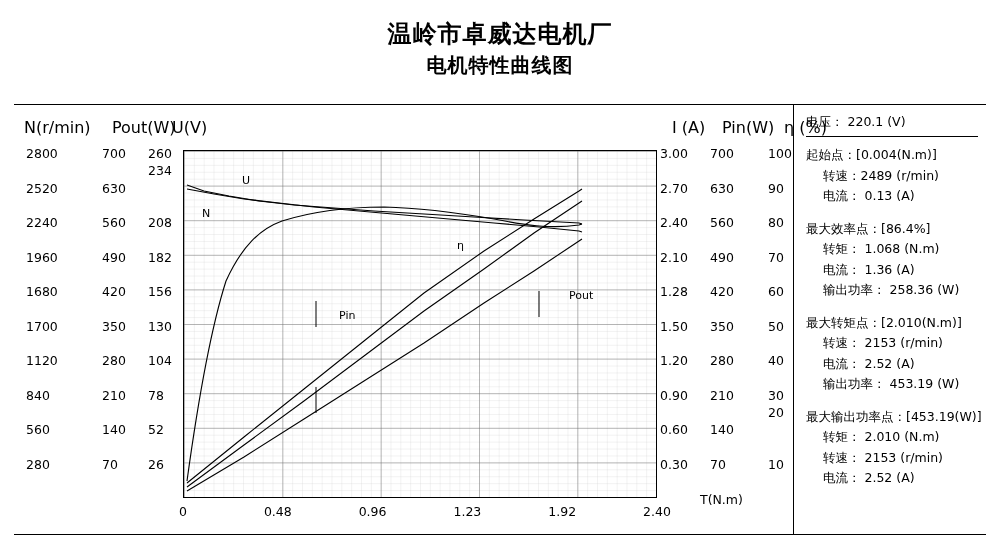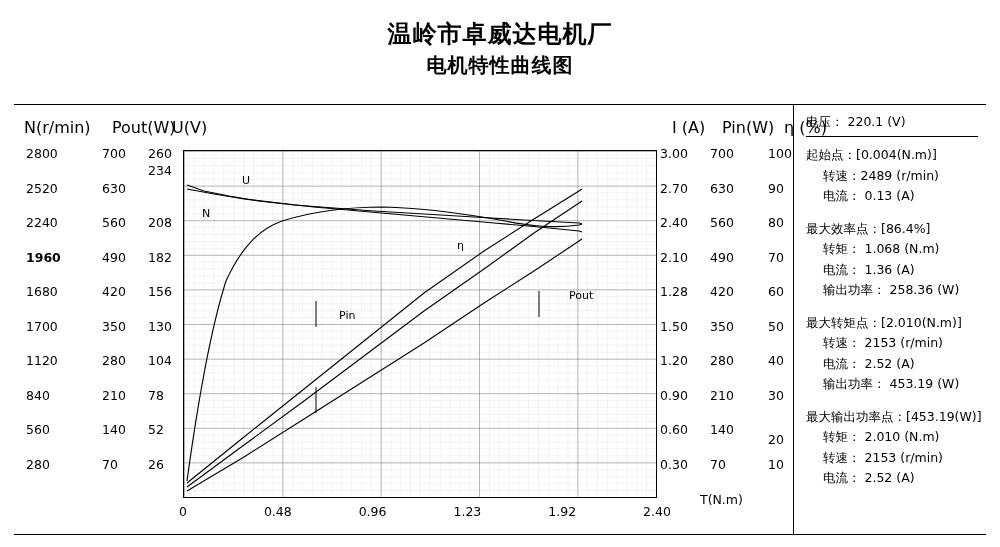--- a/index.html
+++ b/index.html
@@ -171,21 +171,21 @@
   <div class="axhdr axhdr-u">U(V)</div>
 
   <div class="axhdr axhdr-i">I (A)</div>
   <div class="axhdr axhdr-pin">Pin(W)</div>
   <div class="axhdr axhdr-eta">η (%)</div>
 
   <div id="ticks-layer">
       <div class="ticklabel col-n" style="top: 146px;">2800</div>
       <div class="ticklabel col-n" style="top: 180.55px;">2520</div>
       <div class="ticklabel col-n" style="top: 215.1px;">2240</div>
-      <div class="ticklabel col-n" style="top: 249.65px; font-weight: bold;">1960</div>
+      <div class="ticklabel col-n" style="top: 249.65px;">1960</div>
       <div class="ticklabel col-n" style="top: 284.2px;">1680</div>
       <div class="ticklabel col-n" style="top: 318.75px;">1700</div>
       <div class="ticklabel col-n" style="top: 353.3px;">1120</div>
       <div class="ticklabel col-n" style="top: 387.85px;">840</div>
       <div class="ticklabel col-n" style="top: 422.4px;">560</div>
       <div class="ticklabel col-n" style="top: 456.95px;">280</div>
       <div class="ticklabel col-p" style="top: 146px;">700</div>
       <div class="ticklabel col-p" style="top: 180.55px;">630</div>
       <div class="ticklabel col-p" style="top: 215.1px;">560</div>
       <div class="ticklabel col-p" style="top: 249.65px;">490</div>
@@ -226,21 +226,21 @@
       <div class="ticklabel col-pin" style="top: 422.4px;">140</div>
       <div class="ticklabel col-pin" style="top: 456.95px;">70</div>
       <div class="ticklabel col-eta" style="top: 146px;">100</div>
       <div class="ticklabel col-eta" style="top: 180.55px;">90</div>
       <div class="ticklabel col-eta" style="top: 215.1px;">80</div>
       <div class="ticklabel col-eta" style="top: 249.65px;">70</div>
       <div class="ticklabel col-eta" style="top: 284.2px;">60</div>
       <div class="ticklabel col-eta" style="top: 318.75px;">50</div>
       <div class="ticklabel col-eta" style="top: 353.3px;">40</div>
       <div class="ticklabel col-eta" style="top: 387.85px;">30</div>
-      <div class="ticklabel col-eta" style="top: 432px;">20</div>
+      <div class="ticklabel col-eta" style="top: 405px;">20</div>
       <div class="ticklabel col-eta" style="top: 456.95px;">10</div>
     </div>
 
   <div id="plot">
     <svg width="472" height="346" viewBox="0 0 472 346">
       <defs>
         <pattern id="minorGrid" width="9.833" height="6.92" patternUnits="userSpaceOnUse">
           <path d="M 9.833 0 L 0 0 0 6.92" fill="none" stroke="#c9c9c9" stroke-width="0.5"></path>
         </pattern>
         <pattern id="majorGrid" width="98.33" height="34.6" patternUnits="userSpaceOnUse">

